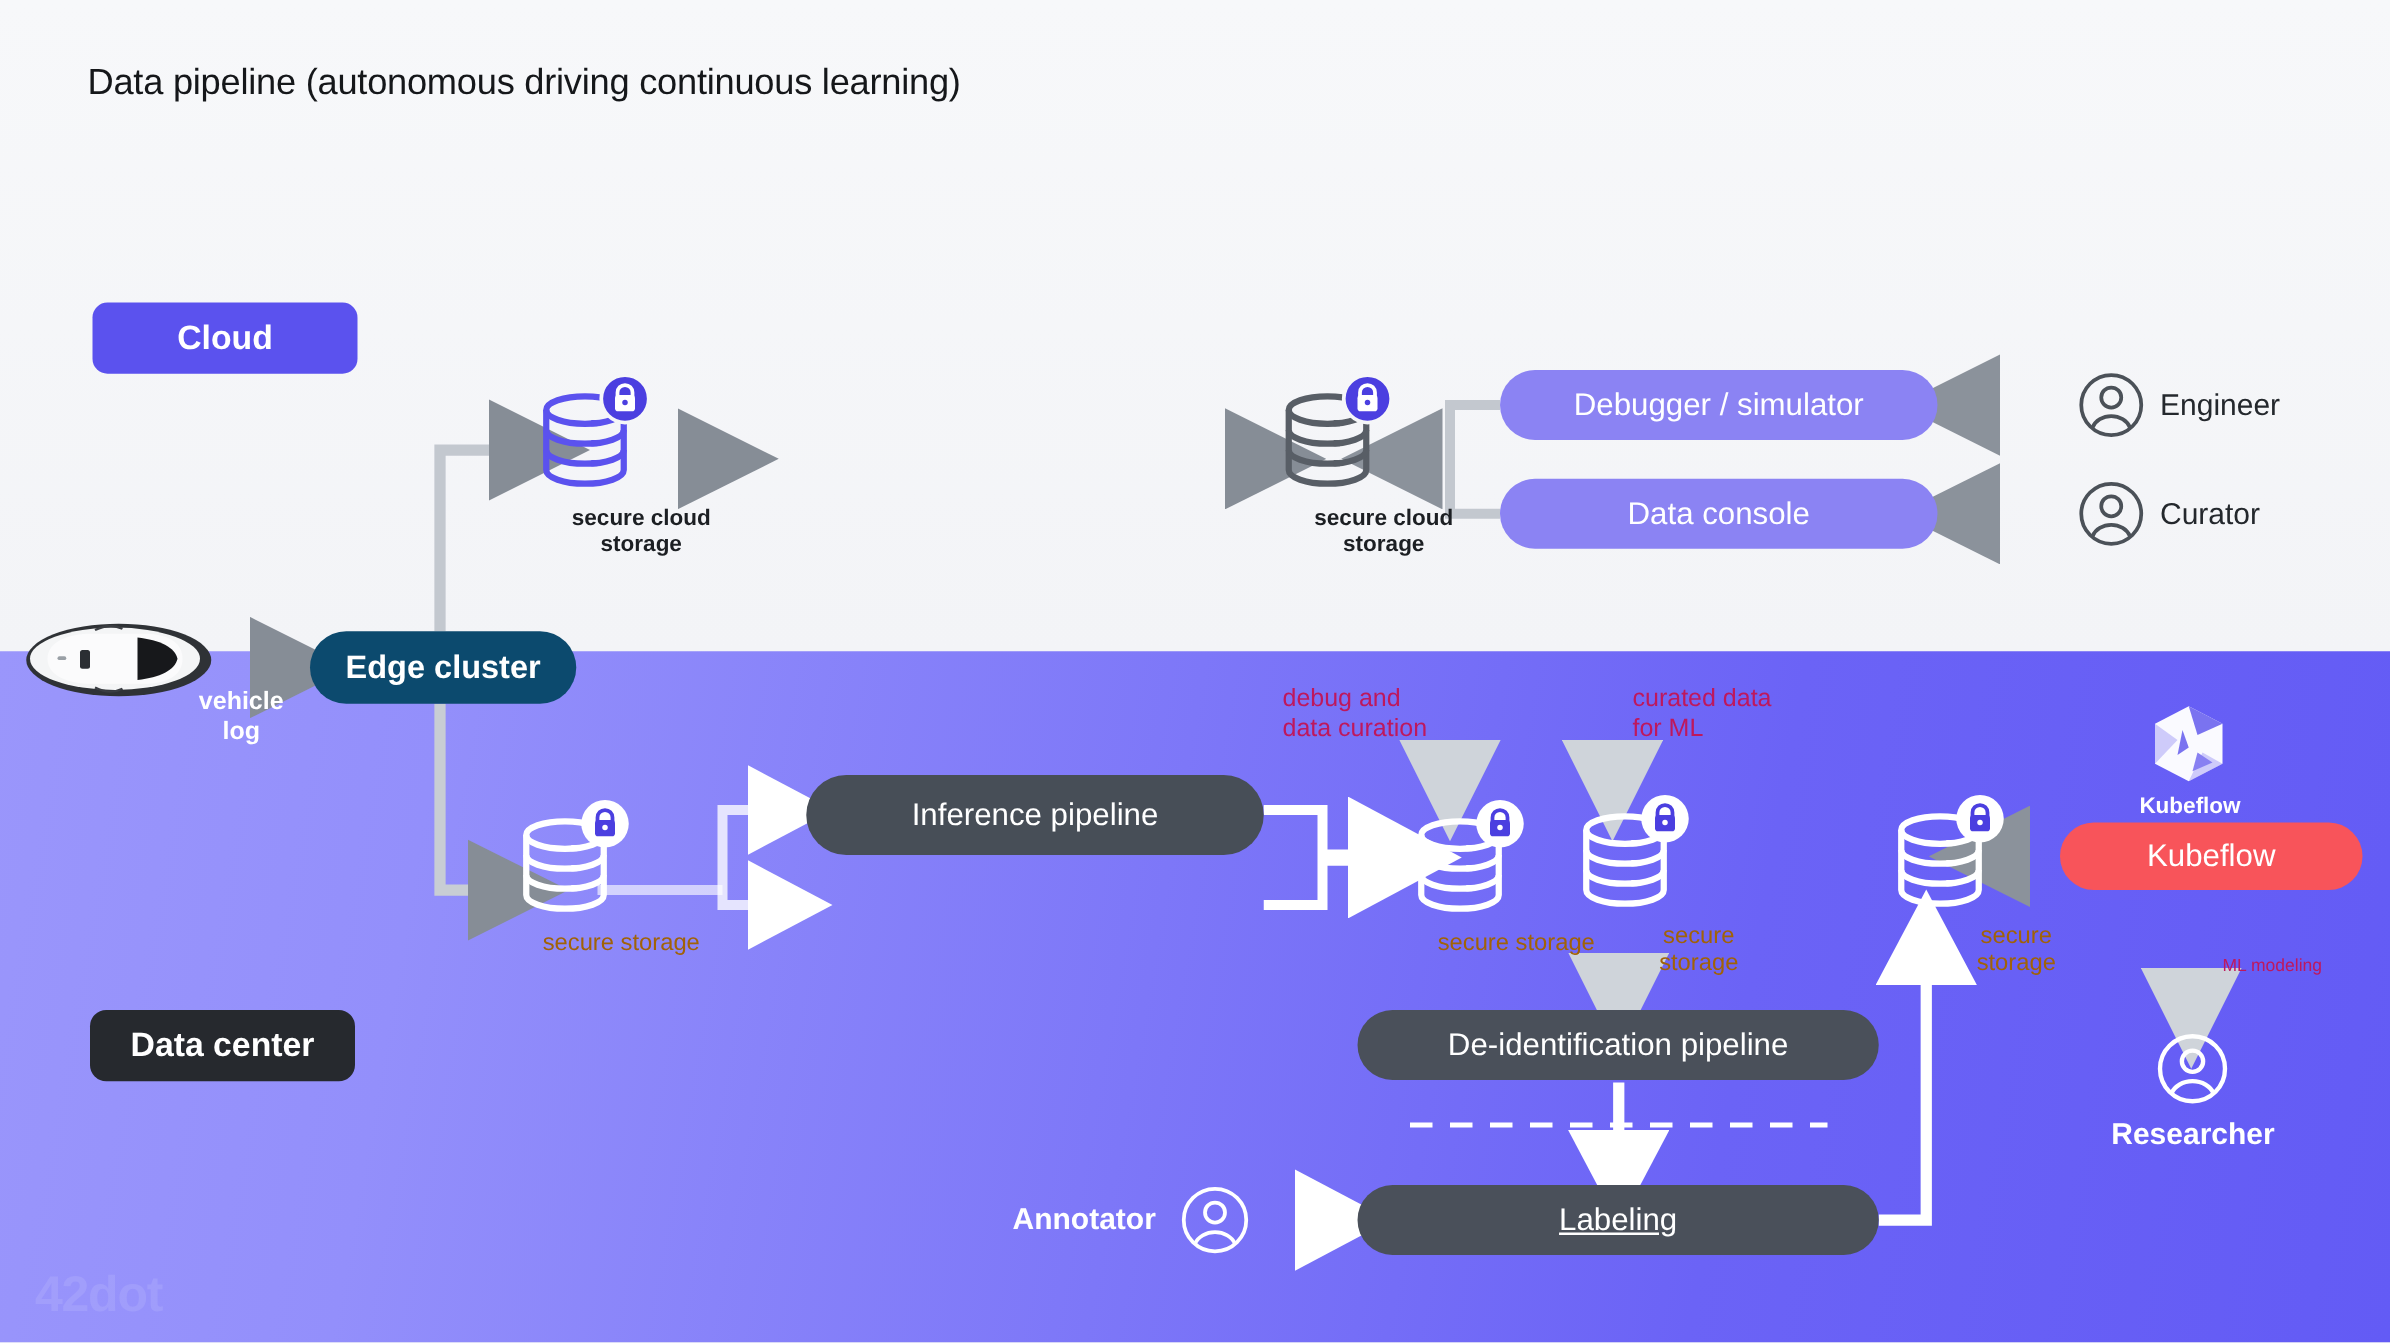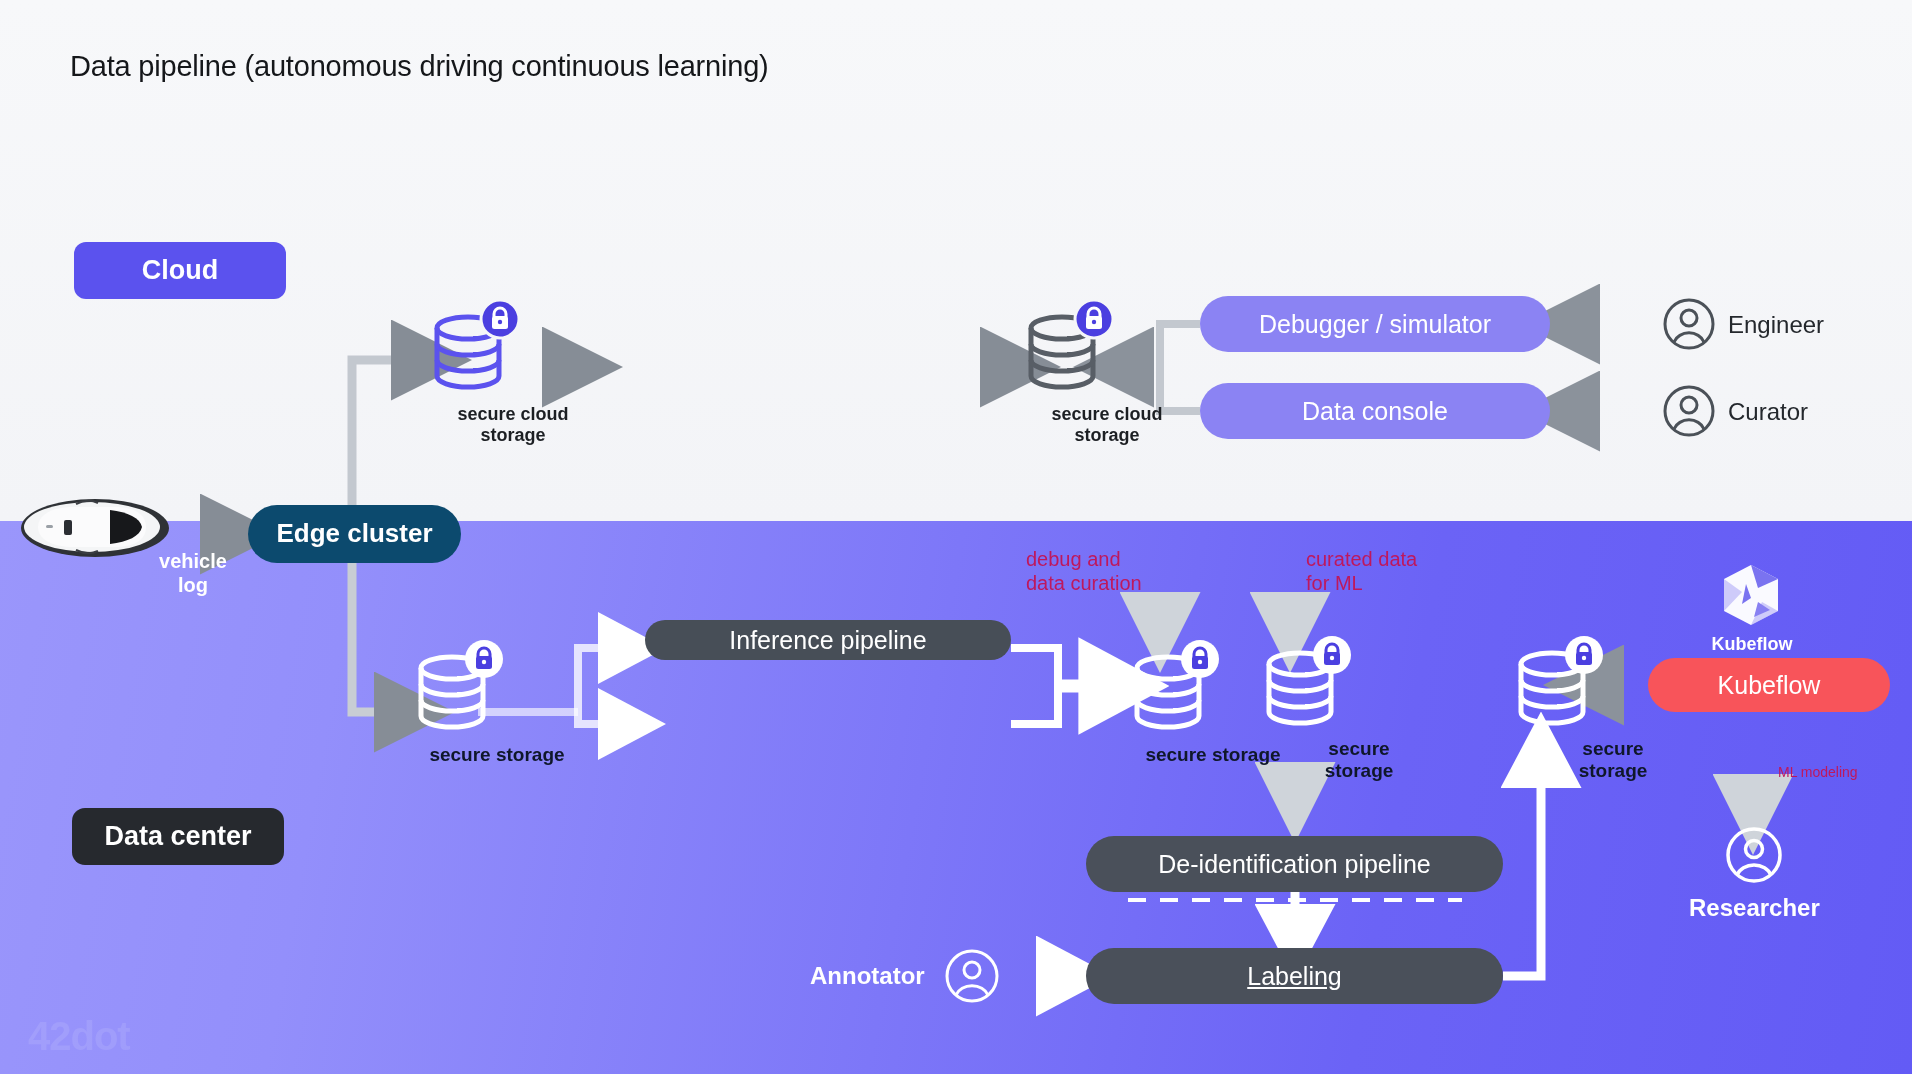--- a/index.html
+++ b/index.html
@@ -59,34 +59,34 @@
   .pill-dark{background:#474e57;}
   .pill-dark2{background:#4a505a;}
   .pill-purple{background:#0c4a6e;}
   .pill-lilac{background:#8b83f3;}
   .pill-red{background:#f8545a;}
 
   #p-logindex{left:590px;top:328px;width:350px;height:82px;font-size:26px;}
   #p-edge{left:248px;top:505px;width:213px;height:58px;font-size:26px;font-weight:700;}
   #p-debugger{left:1200px;top:296px;width:350px;height:56px;font-size:25px;}
   #p-console{left:1200px;top:383px;width:350px;height:56px;font-size:25px;}
-  #p-inference{left:645px;top:620px;width:366px;height:40px;font-size:25px;}
+  #p-inference{left:645px;top:620px;width:366px;height:64px;font-size:25px;}
   #p-weakness{left:645px;top:696px;width:366px;height:56px;font-size:25px;}
-  #p-deid{left:1086px;top:808px;width:417px;height:56px;font-size:25px;margin-top:28px;}
+  #p-deid{left:1086px;top:808px;width:417px;height:56px;font-size:25px;}
   #p-label{left:1086px;top:948px;width:417px;height:56px;font-size:25px;text-decoration:underline;}
   #p-kubeflow{left:1648px;top:658px;width:242px;height:54px;font-size:25px;}
 
   
   .store{position:absolute;}
   .store .lbl{
     position:absolute;left:50%;transform:translateX(-50%);
     text-align:center;white-space:pre-line;line-height:1.16;margin-left:41px;
   }
   .lbl-dark{color:#1c1f23;font-weight:700;font-size:18px;}
-  .lbl-white{color:#0f172a;font-weight:700;font-size:19px;}
+  .lbl-white{color:#a16207;font-weight:400;font-size:19px;}
 
   
   .person{position:absolute;}
   .person-label{position:absolute;white-space:nowrap;}
   .pl-dark{color:#24282d;font-size:24px;}
   .pl-white{color:#ffffff;font-size:24px;font-weight:700;}
 
   
   .elabel{position:absolute;white-space:pre-line;line-height:1.18;}
   .el-white{color:#be185d;font-weight:400;font-size:20px;}

